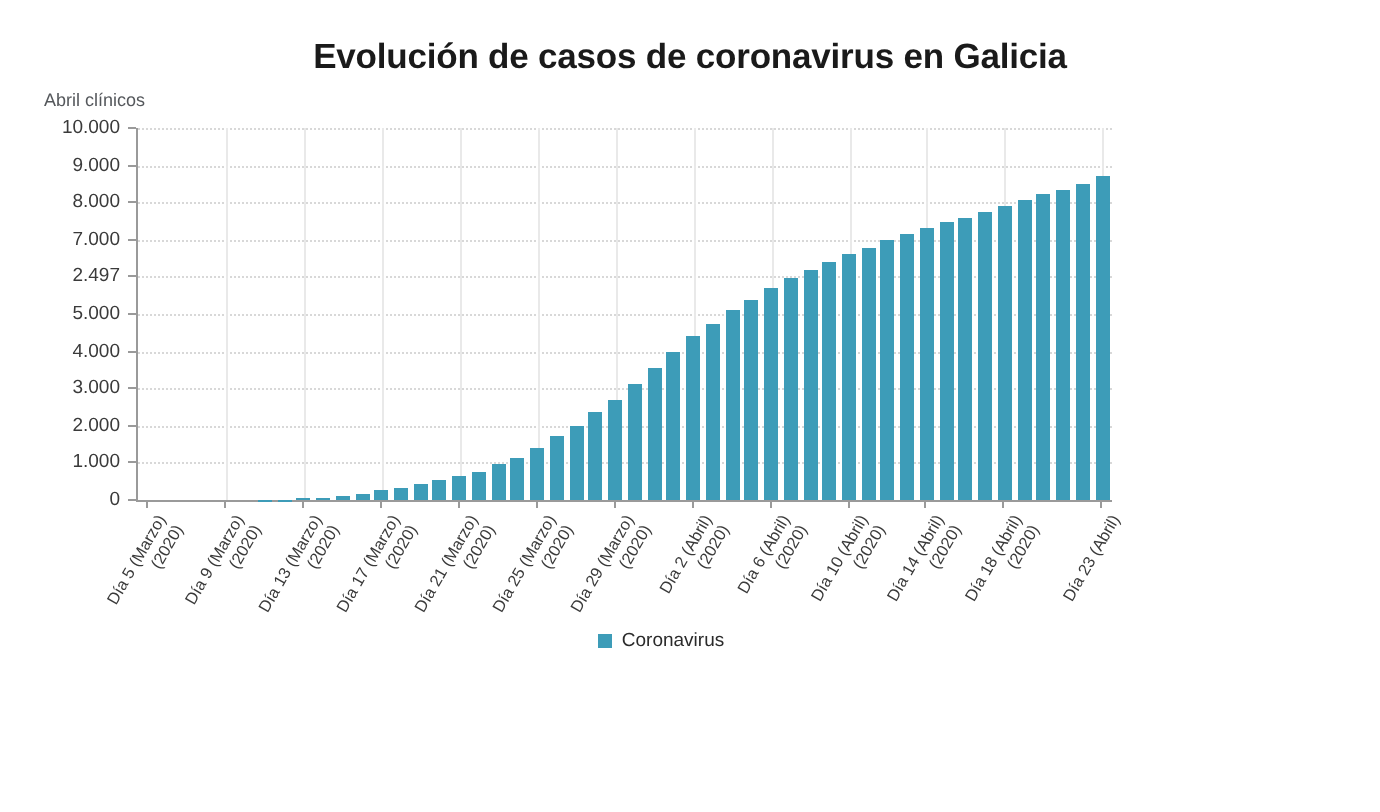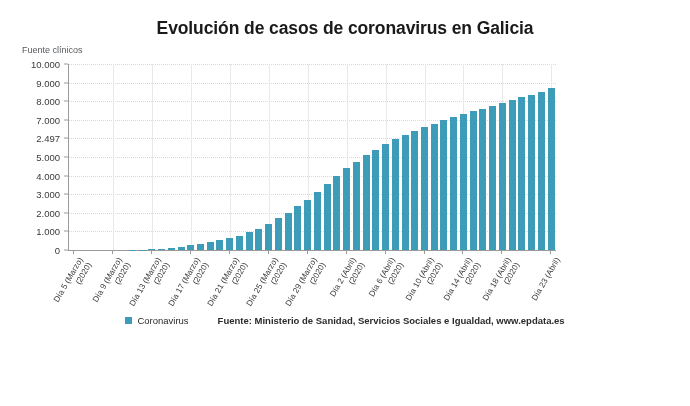--- a/index.html
+++ b/index.html
@@ -180,21 +180,21 @@
     font-weight: bold;
   }
 </style>
 </head>
 <body>
 
 <div id="chart-root">
 
   <div class="chart-title">Evolución de casos de coronavirus en Galicia</div>
 
-  <div class="y-axis-title">Fuente clínicos</div>
+  <div class="y-axis-title">Abril clínicos</div>
 
   <div class="y-ticks">
       <div class="y-tick" style="top: 0px;">10.000</div>
       <div class="y-tick-mark" style="top: 0px;"></div>
       <div class="y-tick" style="top: 18.6px;">9.000</div>
       <div class="y-tick-mark" style="top: 18.6px;"></div>
       <div class="y-tick" style="top: 37.2px;">8.000</div>
       <div class="y-tick-mark" style="top: 37.2px;"></div>
       <div class="y-tick" style="top: 55.8px;">7.000</div>
       <div class="y-tick-mark" style="top: 55.8px;"></div>
@@ -326,16 +326,15 @@
 (2020)</div>
       <div class="x-tick-mark" style="left: 482.13px;"></div>
       <div class="x-tick-label" style="left: 486.13px;">Día 23 (Abril)</div>
     </div>
 
   <div class="footer">
     <div class="legend">
       <span class="legend-swatch" style="background: rgb(61, 156, 184);"></span>
       <span class="legend-label">Coronavirus</span>
     </div>
-    <div class="source-text">Fuente: Ministerio de Sanidad, Servicios Sociales e Igualdad, www.epdata.es</div>
   </div>
 
 </div>
 
 </body></html>

